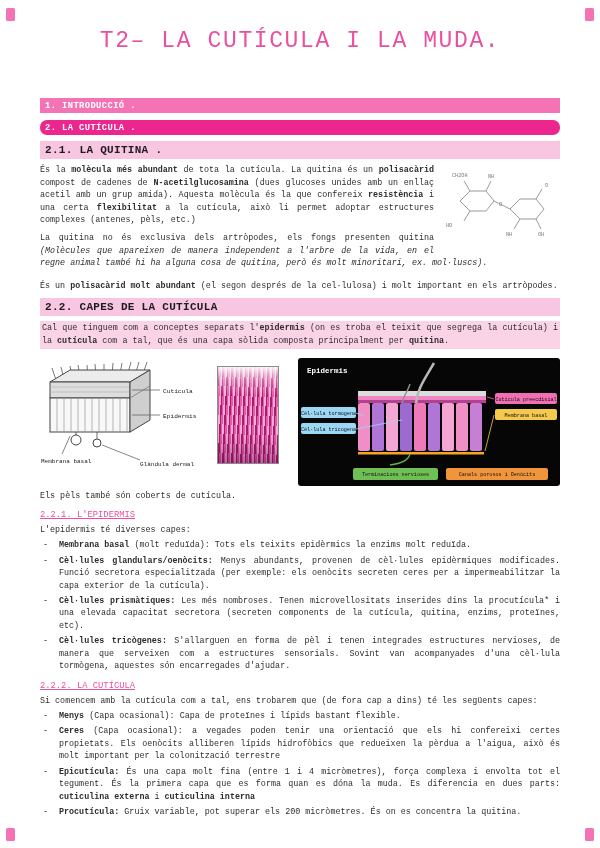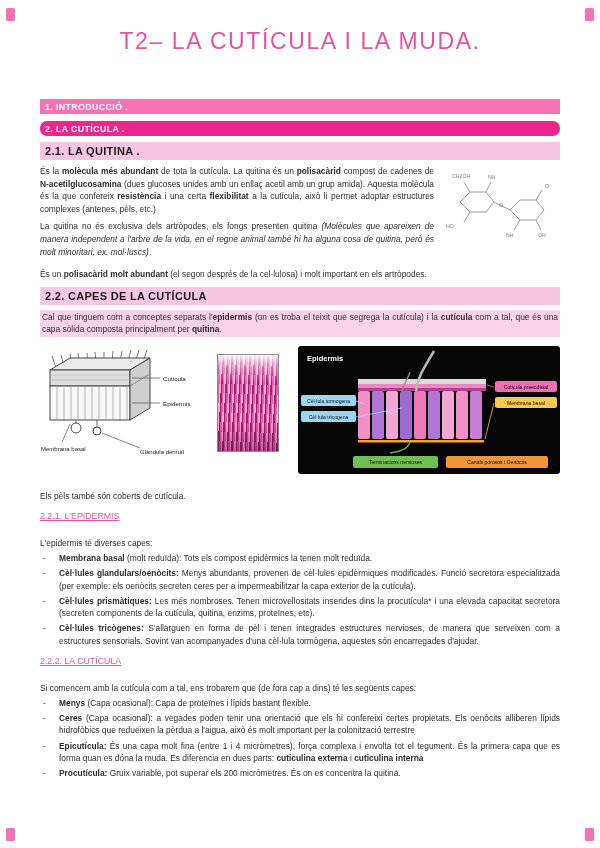--- a/index.html
+++ b/index.html
@@ -6,35 +6,35 @@
   :root{
     --accent:#ec268f;
     --accent_light:#f473b4;
     --accent_title:#e9509e;
     --bar_light:#f9c6e1;
     --highlight:#fbd3e7;
     --heading_pink:#e9509e;
   }
   html,body{margin:0;padding:0;background:#ffffff;}
   .page{position:relative;width:600px;height:848px;background:#fff;overflow:hidden;
-        font-family:Liberation Sans, sans-serif;color:#2e2e2e;}
+        font-family:Liberation Mono, monospace;color:#2e2e2e;}
   .corner{position:absolute;width:9px;height:13px;border-radius:1.5px;background:var(--accent_light);}
   .corner.tl{left:6px;top:8px;} .corner.tr{right:6px;top:8px;}
   .corner.bl{left:6px;bottom:7px;} .corner.br{right:6px;bottom:7px;}
   .content{position:absolute;left:40px;right:40px;top:22px;}
   .title{margin:6px 0 14px;text-align:center;font-size:23px;font-weight:400;
          letter-spacing:1.6px;color:var(--accent_title);}
   .h1bar{margin-top:7px;padding:2.5px 5px;font-size:8.8px;font-weight:bold;
          letter-spacing:.4px;color:#fff;}
   .h1a{background:var(--accent_light);margin-top:44px;}
   .h1b{background:var(--accent);border-radius:7px;}
   .h2bar{margin-top:6px;padding:3px 5px;font-size:11px;font-weight:bold;
          letter-spacing:.3px;background:var(--bar_light);color:#1c1c1c;}
   .para{margin:5px 0;font-size:8.4px;line-height:1.5;text-align:justify;}
-  .tight{margin:16px 0 2px;}
+  .tight{margin:4px 0 2px;}
   .hl{background:var(--highlight);padding:1px 2px;}
   .b{font-weight:bold;}
   .i{font-style:italic;}
   .h3{margin:8px 0 2px;font-size:8.8px;color:var(--heading_pink);text-decoration:underline;}
   .bullet{display:flex;margin:2.5px 0;font-size:8.4px;line-height:1.5;}
   .bullet::before{content:"-";flex:0 0 16px;padding-left:3px;}
   .bullet .btext{flex:1;text-align:justify;}
   .flow{overflow:hidden;}
   .chem{float:right;width:116px;height:84px;margin:2px 0 4px 10px;}
   .figrow{display:flex;align-items:flex-start;margin:9px 0 3px;}
@@ -167,21 +167,21 @@
       </svg>
     </div>
 
     <p class="para tight">Els pèls també són coberts de cutícula.</p>
 
     <div class="h3">2.2.1. L'EPIDERMIS</div>
     <p class="para tight">L'epidermis té diverses capes:</p>
 
     <div>
       <div class="bullet">
-          <span class="btext"><span class="b">Membrana basal</span><span> (molt reduïda): Tots els compost epidèrmics la tenen molt reduïda.</span></span>
+          <span class="btext"><span class="b">Membrana basal</span><span> (molt reduïda): Tots els teixits epidèrmics la enzims molt reduïda.</span></span>
         </div>
       <div class="bullet">
           <span class="btext"><span class="b">Cèl·lules glandulars/oenòcits:</span><span> Menys abundants, provenen de cèl·lules epidèrmiques modificades. Funció secretora especialitzada (per exemple: els oenòcits secreten ceres per a impermeabilitzar la capa exterior de la cutícula).</span></span>
         </div>
       <div class="bullet">
           <span class="btext"><span class="b">Cèl·lules prismàtiques:</span><span> Les més nombroses. Tenen microvellositats inserides dins la procutícula* i una elevada capacitat secretora (secreten components de la cutícula, quitina, enzims, proteïnes, etc).</span></span>
         </div>
       <div class="bullet">
           <span class="btext"><span class="b">Cèl·lules tricògenes:</span><span> S'allarguen en forma de pèl i tenen integrades estructures nervioses, de manera que serveixen com a estructures sensorials. Sovint van acompanyades d'una cèl·lula tormògena, aquestes són encarregades d'ajudar.</span></span>
         </div>

